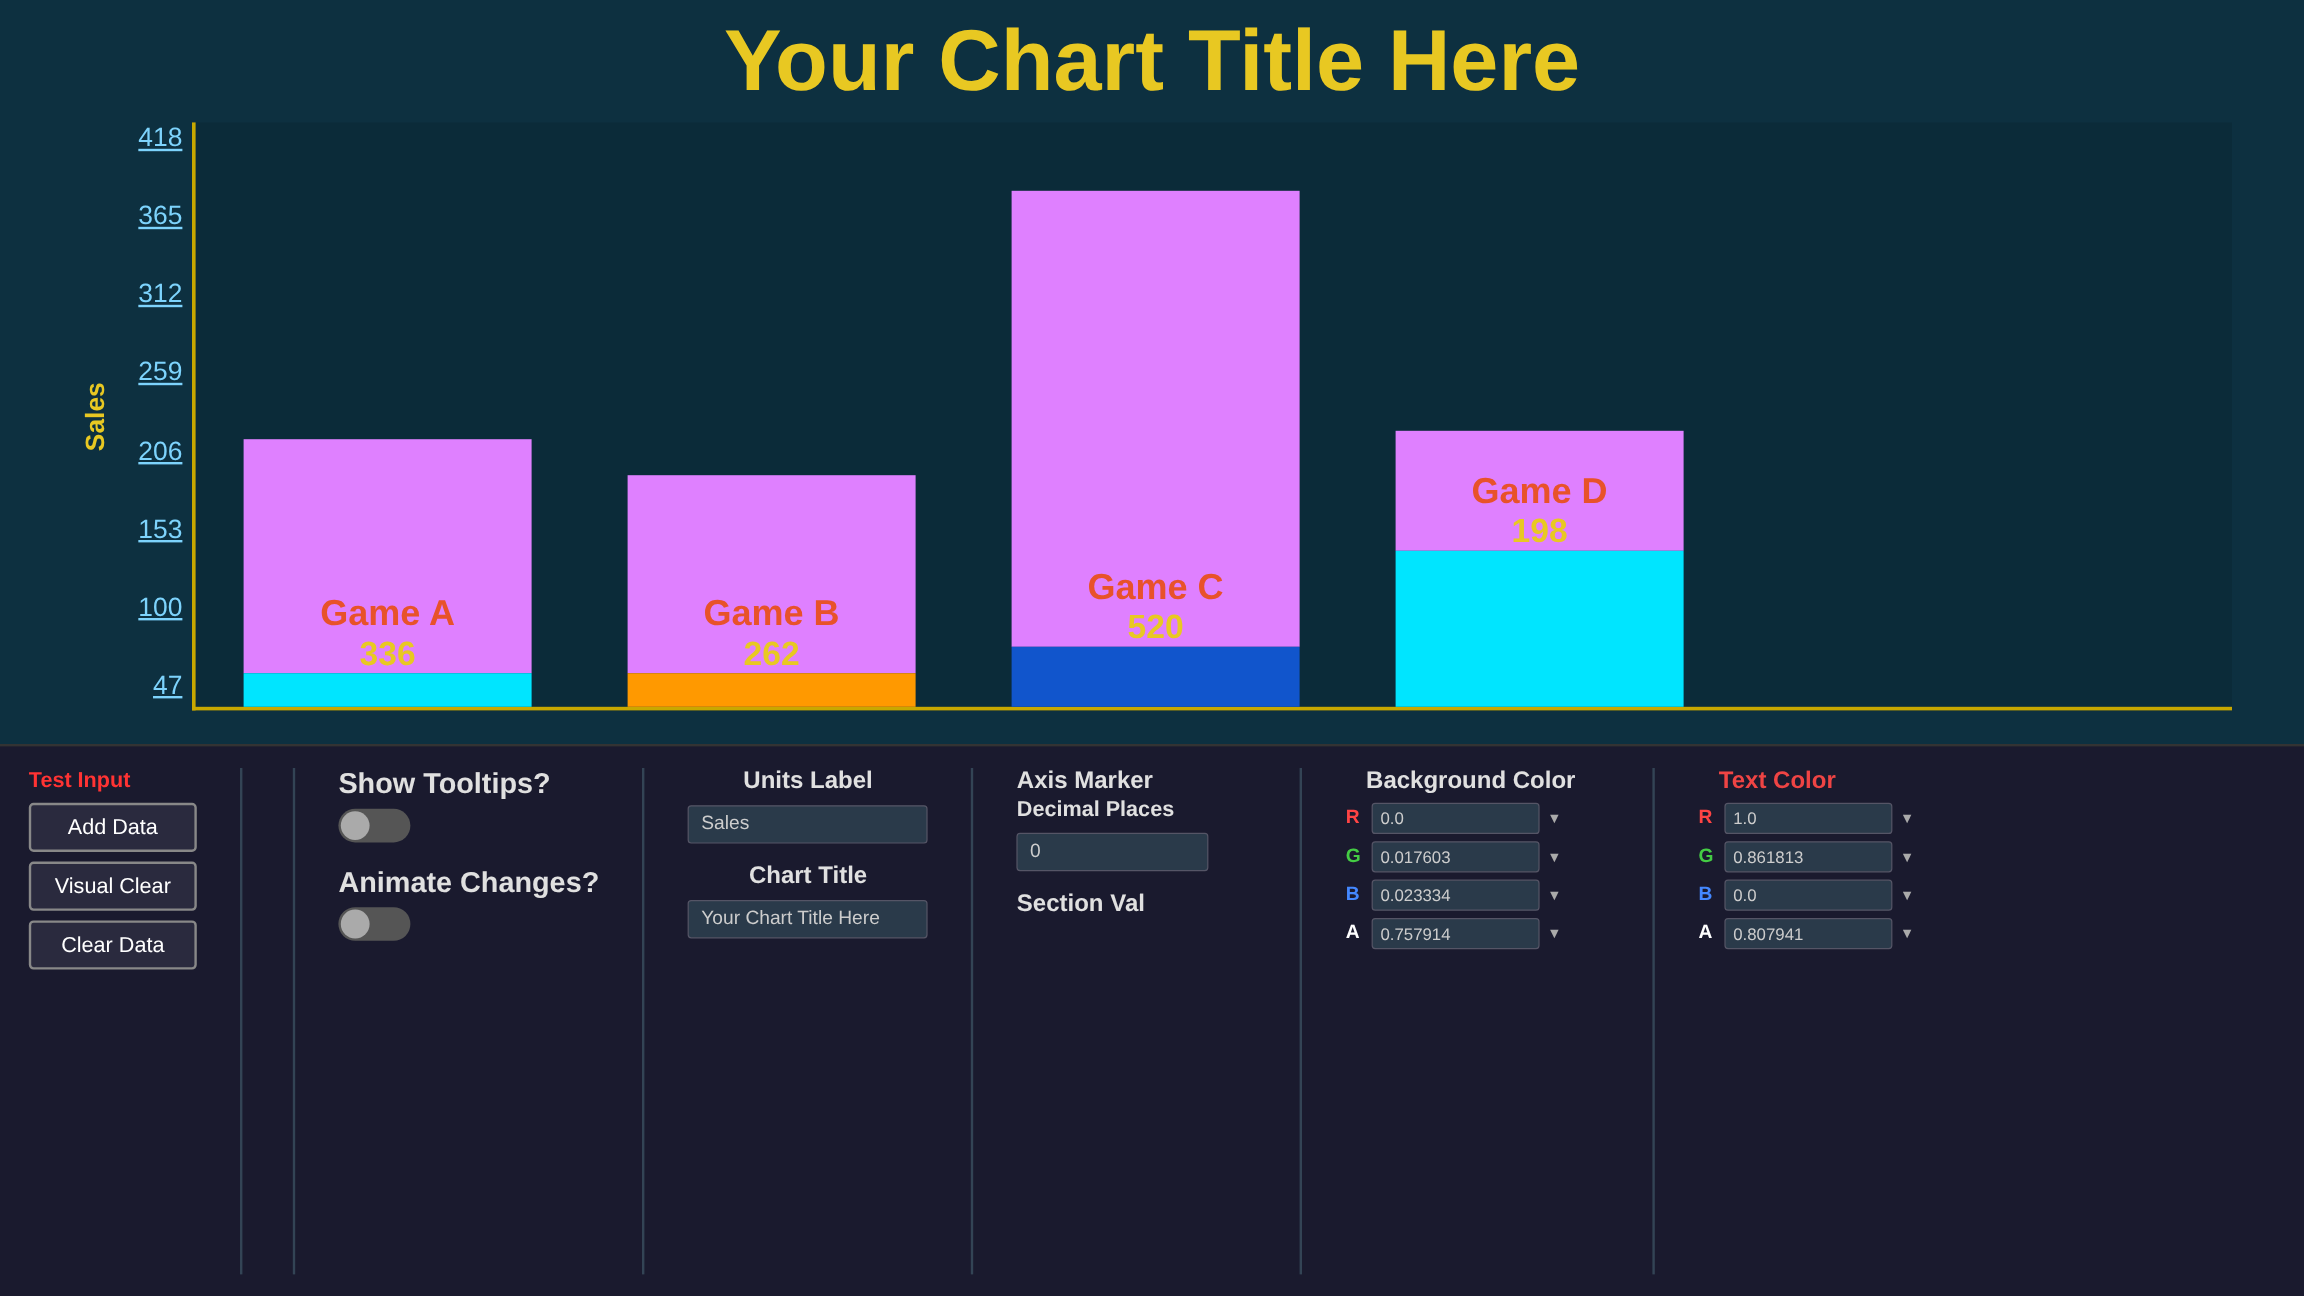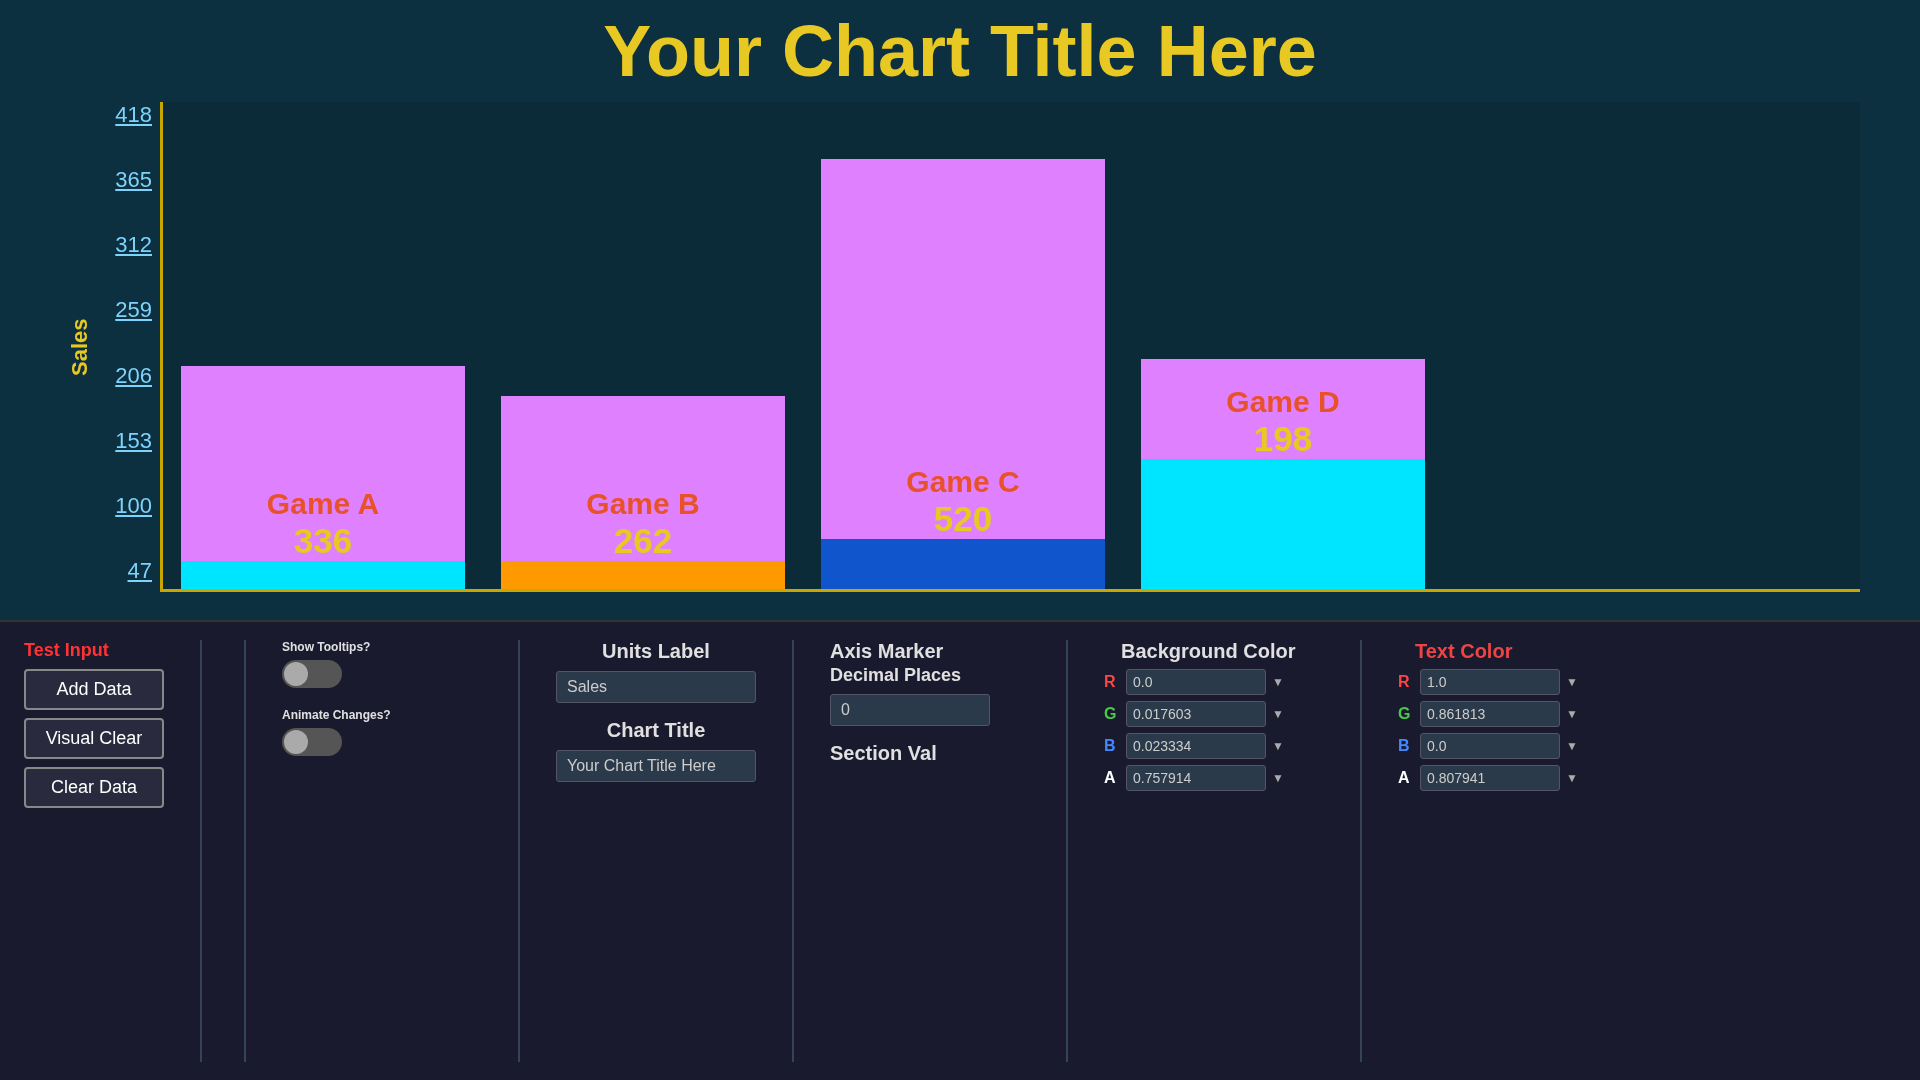--- a/index.html
+++ b/index.html
@@ -97,21 +97,21 @@
 
     .bar-group {
       display: flex;
       flex-direction: column;
       align-items: center;
       width: 240px;
       position: relative;
     }
 
     .bar-wrapper {
-      width: 284px;
+      width: 240px;
       display: flex;
       flex-direction: column;
       position: relative;
       margin-top: 47px;
     }
 
     .bar-top {
       background-color: #df80ff;
       width: 100%;
     }
@@ -132,21 +132,21 @@
     }
 
     .bar-name {
       color: #e8522a;
       font-size: 30px;
       font-weight: bold;
     }
 
     .bar-value {
       color: #e8c822;
-      font-size: 35px;
+      font-size: 28px;
       font-weight: bold;
     }
 
     
     .bottom-panel {
       flex: 1;
       background-color: #1a1a2e;
       border-top: 2px solid #333;
       display: flex;
       flex-direction: row;
@@ -195,21 +195,21 @@
     }
 
     .toggle-row {
       display: flex;
       flex-direction: column;
       gap: 6px;
     }
 
     .toggle-label {
       color: #e0e0e0;
-      font-size: 12px;
+      font-size: 24px;
       font-weight: bold;
     }
 
     .toggle-switch {
       width: 60px;
       height: 28px;
       background: #555;
       border-radius: 14px;
       position: relative;
       cursor: pointer;

